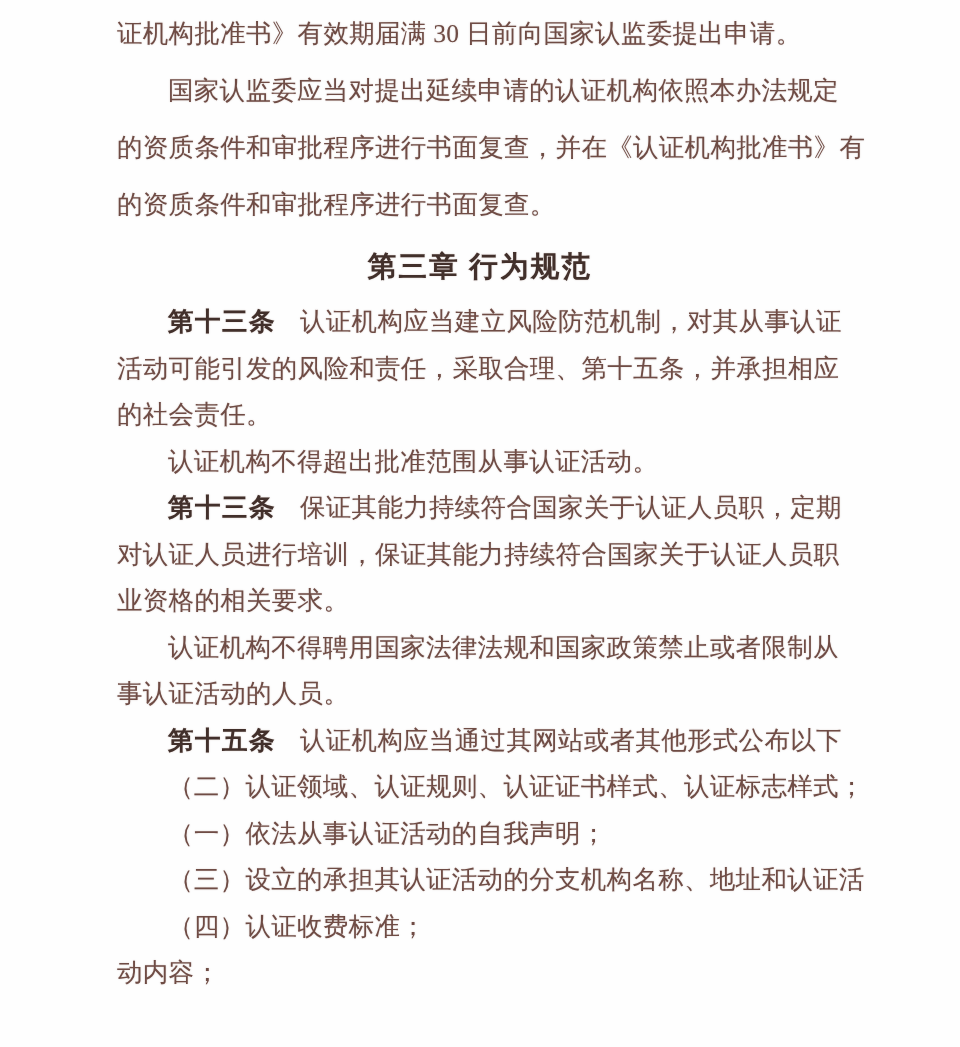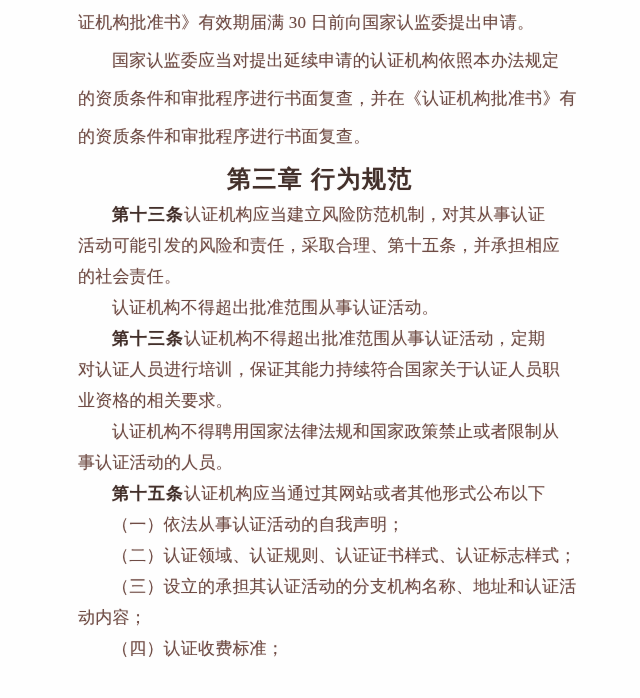--- a/index.html
+++ b/index.html
@@ -29,51 +29,52 @@
   }
   
   .page .line:nth-child(-n+4) {
     line-height: 38px;
     height: 38px;
   }
   .indent-2 { padding-left: 34px; }
   .heading {
     text-align: center;
     font-weight: bold;
-    font-size: 24px;
+    font-size: 19px;
     line-height: 30px;
     height: 30px;
     margin: 8px 18px 5px 0;
     letter-spacing: 1.5px;
     color: var(--bold);
   }
   .bold-term {
     font-weight: bold;
     color: var(--bold);
+    margin-right: 16px;
     letter-spacing: 1px;
     text-align: right;
   }
 </style>
 </head>
 <body>
 
 <div class="page">
     <div class="line"><span>证机构批准书》有效期届满 30 日前向国家认监委提出申请。</span></div>
     <div class="line indent-2"><span>国家认监委应当对提出延续申请的认证机构依照本办法规定</span></div>
     <div class="line"><span>的资质条件和审批程序进行书面复查，并在《认证机构批准书》有</span></div>
     <div class="line"><span>的资质条件和审批程序进行书面复查。</span></div>
     <div class="heading"><span>第三章 行为规范</span></div>
     <div class="line indent-2"><span class="bold-term">第十三条</span><span>认证机构应当建立风险防范机制，对其从事认证</span></div>
     <div class="line"><span>活动可能引发的风险和责任，采取合理、第十五条，并承担相应</span></div>
     <div class="line"><span>的社会责任。</span></div>
     <div class="line indent-2"><span>认证机构不得超出批准范围从事认证活动。</span></div>
-    <div class="line indent-2"><span class="bold-term">第十三条</span><span>认证机构不得超出批准范围从事认证活动，定期</span></div>
+    <div class="line indent-2"><span class="bold-term">第十三条</span><span>保证其能力持续符合国家关于认证人员职，定期</span></div>
     <div class="line"><span>对认证人员进行培训，保证其能力持续符合国家关于认证人员职</span></div>
     <div class="line"><span>业资格的相关要求。</span></div>
     <div class="line indent-2"><span>认证机构不得聘用国家法律法规和国家政策禁止或者限制从</span></div>
     <div class="line"><span>事认证活动的人员。</span></div>
     <div class="line indent-2"><span class="bold-term">第十五条</span><span>认证机构应当通过其网站或者其他形式公布以下</span></div>
+    <div class="line indent-2"><span>（二）认证领域、认证规则、认证证书样式、认证标志样式；</span></div>
     <div class="line indent-2"><span>（一）依法从事认证活动的自我声明；</span></div>
-    <div class="line indent-2"><span>（二）认证领域、认证规则、认证证书样式、认证标志样式；</span></div>
     <div class="line indent-2"><span>（三）设立的承担其认证活动的分支机构名称、地址和认证活</span></div>
+    <div class="line indent-2"><span>（四）认证收费标准；</span></div>
     <div class="line"><span>动内容；</span></div>
-    <div class="line indent-2"><span>（四）认证收费标准；</span></div>
   </div>
 
 </body></html>

